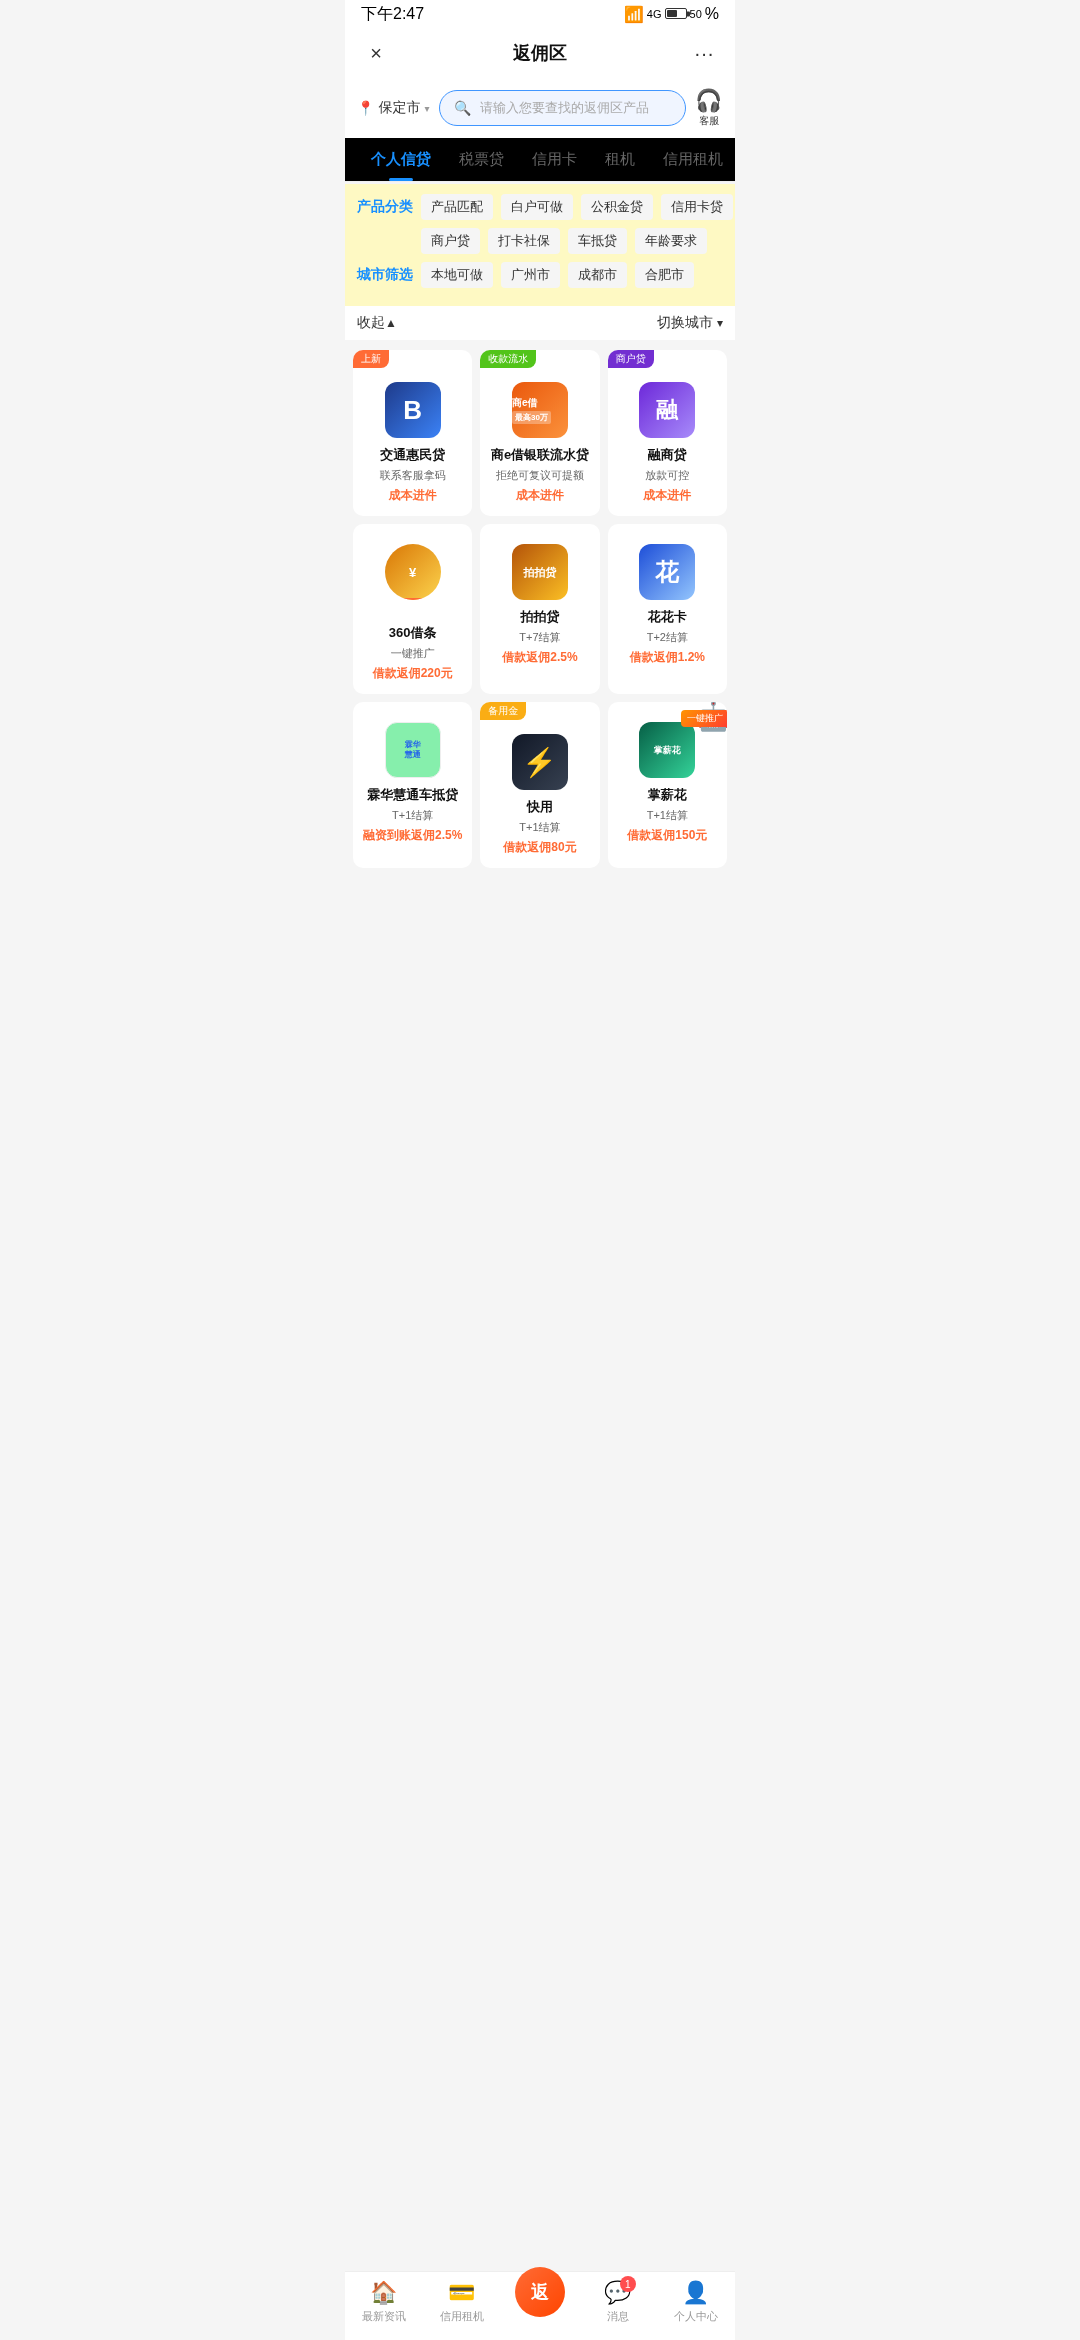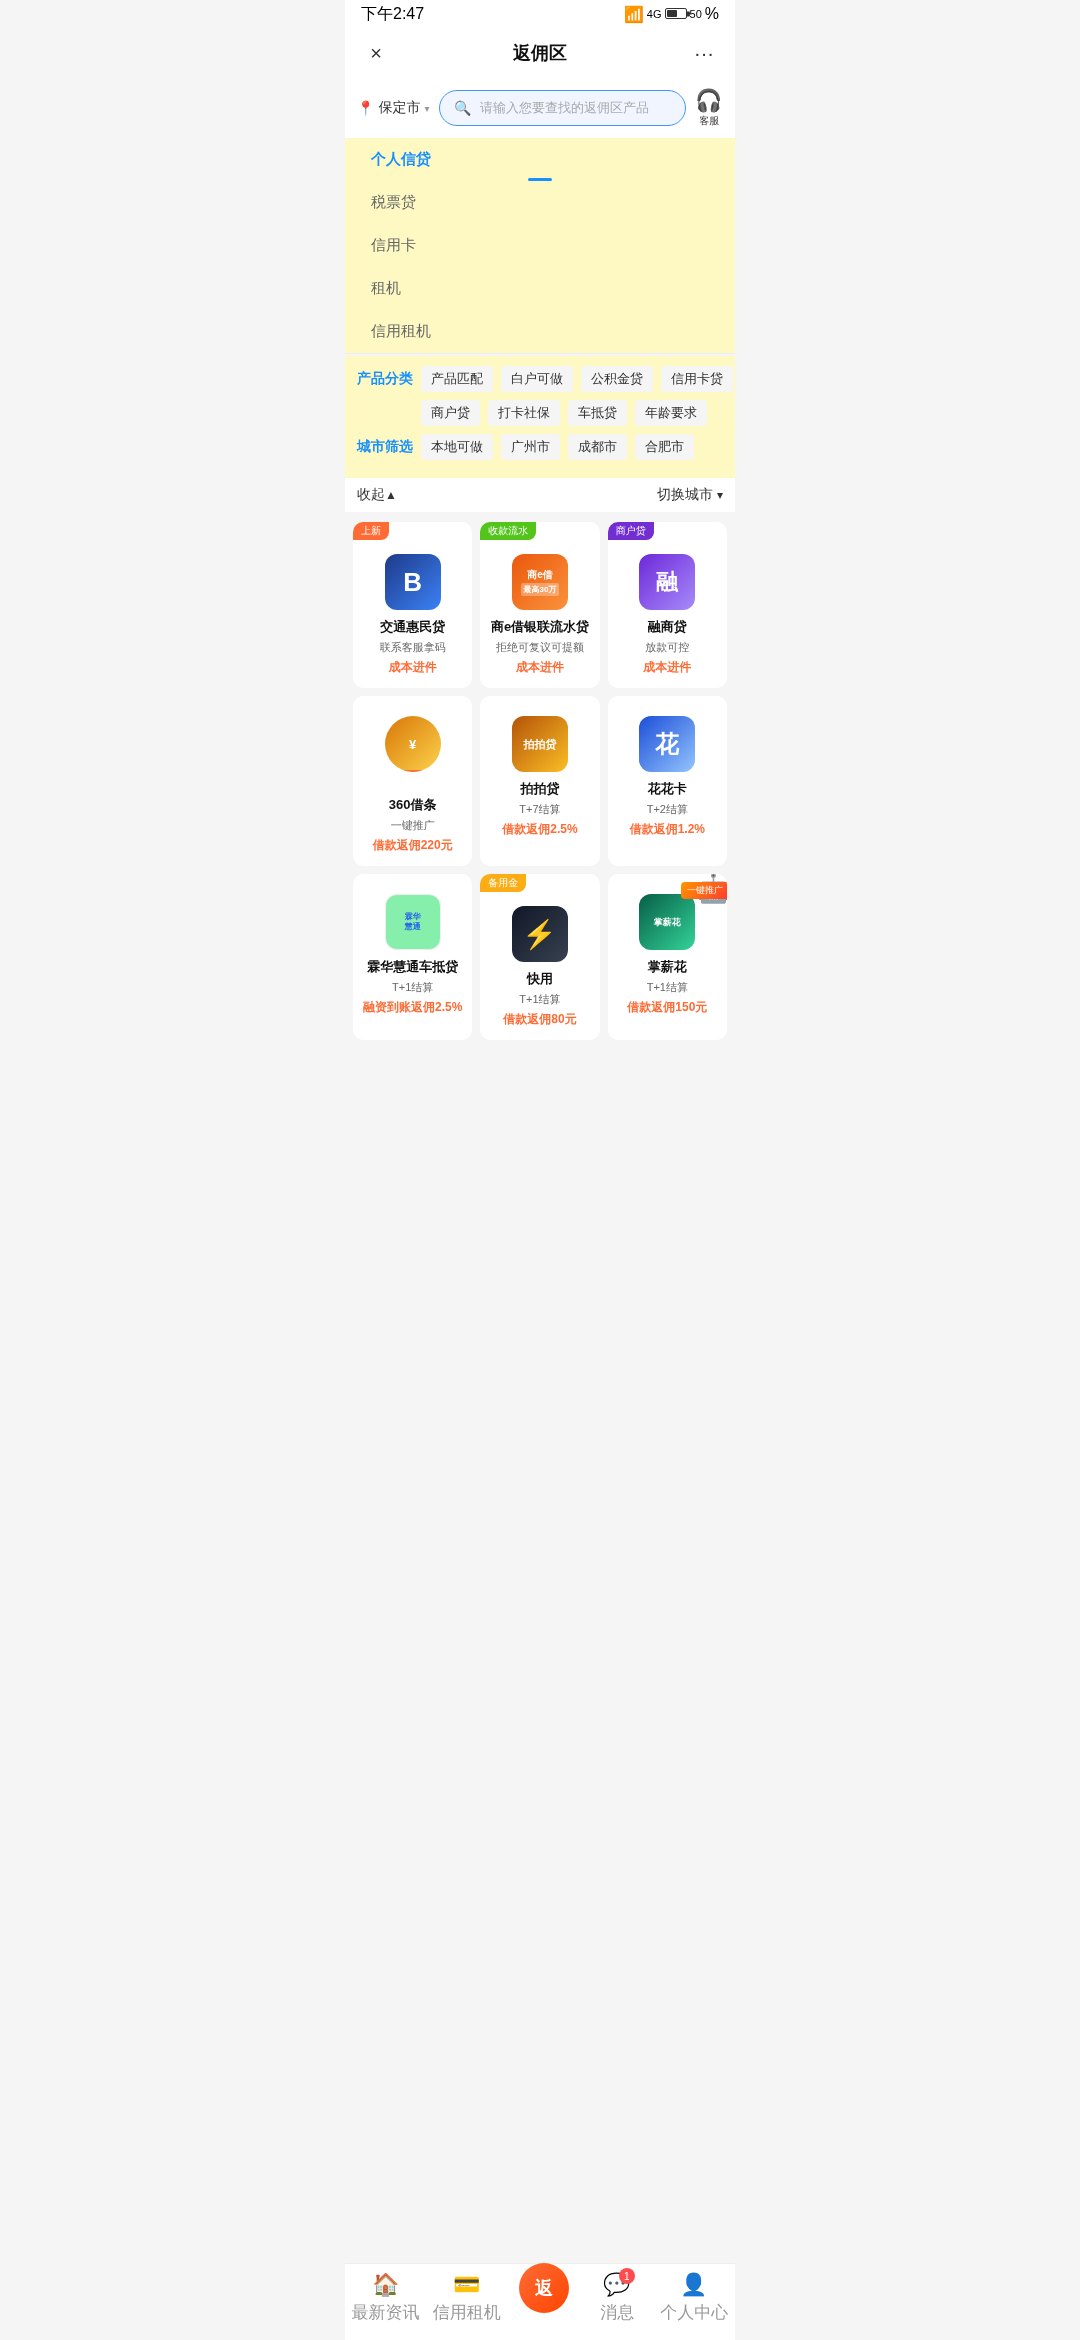--- a/index.html
+++ b/index.html
@@ -76,25 +76,24 @@
     .search-icon { color: #4096ff; font-size: 14px; }
     .search-placeholder { font-size: 13px; color: #aaa; }
     .customer-service {
       display: flex; flex-direction: column; align-items: center; cursor: pointer;
     }
     .cs-icon { font-size: 22px; color: #333; }
     .cs-label { font-size: 10px; color: #333; }
 
     
     .tabs {
-      background: #fef9c3;
+      background: #000000;
       display: flex;
       border-bottom: 1px solid #eee;
       padding: 0 12px;
-      flex-direction: column;
     }
     .tab-item {
       padding: 12px 14px;
       font-size: 15px;
       color: #666;
       cursor: pointer;
       position: relative;
       white-space: nowrap;
     }
     .tab-item.active {
@@ -216,21 +215,21 @@
       display: flex;
       justify-content: space-around;
       align-items: center;
       padding: 8px 0 16px;
     }
     .nav-item {
       display: flex; flex-direction: column; align-items: center;
       gap: 3px; cursor: pointer; min-width: 60px;
     }
     .nav-icon { font-size: 22px; color: #999; }
-    .nav-label { font-size: 17px; color: #999; }
+    .nav-label { font-size: 11px; color: #999; }
     .nav-item.center .nav-icon-wrap {
       width: 50px; height: 50px; border-radius: 50%;
       background: linear-gradient(135deg, #ff6b35, #ff4500);
       display: flex; align-items: center; justify-content: center;
       margin-top: -20px;
     }
     .nav-item.center .nav-icon { color: #fff; font-size: 22px; }
     .nav-badge {
       position: absolute; top: -4px; right: -4px;
       background: #ff4d4f; color: #fff; font-size: 10px;
@@ -325,21 +324,21 @@
     <span class="product-badge badge-new">上新</span>
     <div class="product-logo logo-blue" style="background:linear-gradient(135deg,#1e3a8a,#3b82f6);font-size:26px;font-weight:900">B</div>
     <span class="product-name">交通惠民贷</span>
     <span class="product-sub">联系客服拿码</span>
     <span class="product-rebate">成本进件</span>
   </div>
 
   <div class="product-card">
     <span class="product-badge badge-flow">收款流水</span>
     <div class="product-logo" style="background:linear-gradient(135deg,#ea580c,#fb923c);width:56px;height:56px;border-radius:12px;margin:20px 0 8px;display:flex;align-items:center;justify-content:center;font-size:12px;color:#fff;font-weight:700;text-align:center;position:relative">
-      <div style="position:absolute;top:0;left:0;right:0;bottom:0;display:flex;flex-direction:column;align-items:center;justify-content:center;gap:1px">
+      <div style="position:absolute;top:0;left:0;right:0;bottom:0;display:flex;flex-direction:column;align-items:flex-start;justify-content:center;gap:1px">
         <span style="font-size:10px">商e借</span>
         <span style="font-size:8px;background:rgba(255,255,255,0.3);padding:1px 3px;border-radius:2px">最高30万</span>
       </div>
     </div>
     <span class="product-name">商e借银联流水贷</span>
     <span class="product-sub">拒绝可复议可提额</span>
     <span class="product-rebate">成本进件</span>
   </div>
 
   <div class="product-card">

